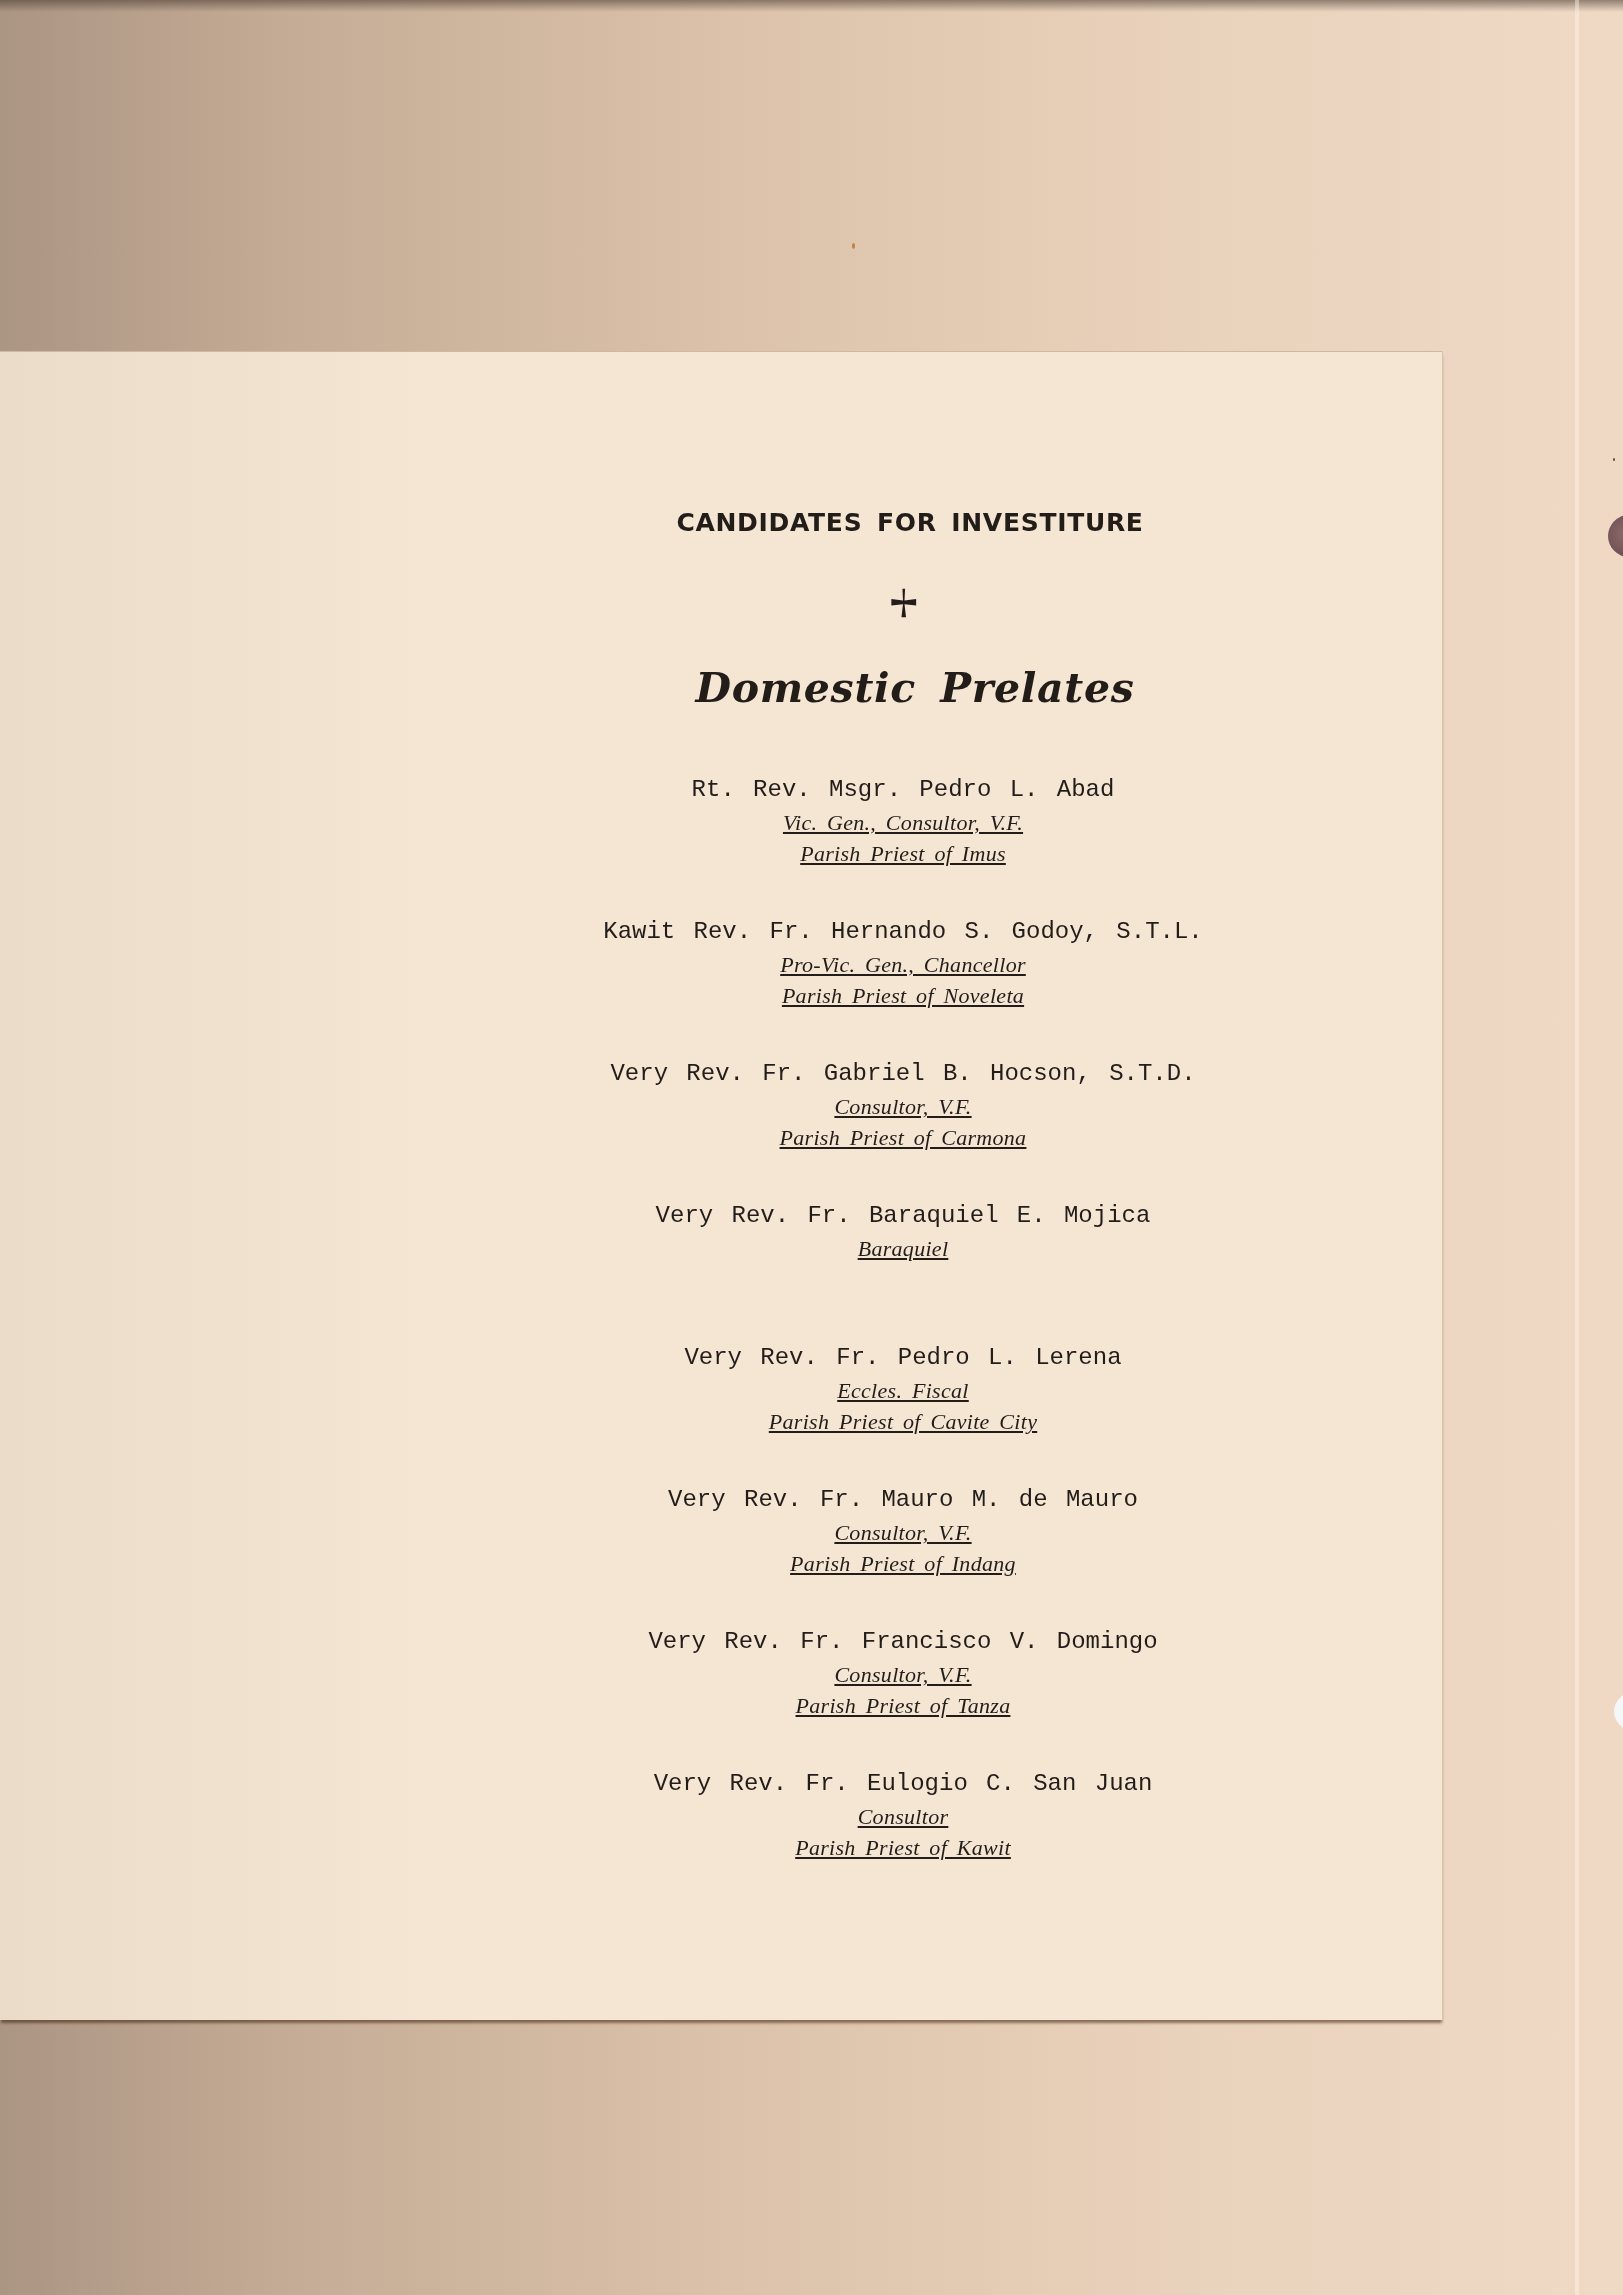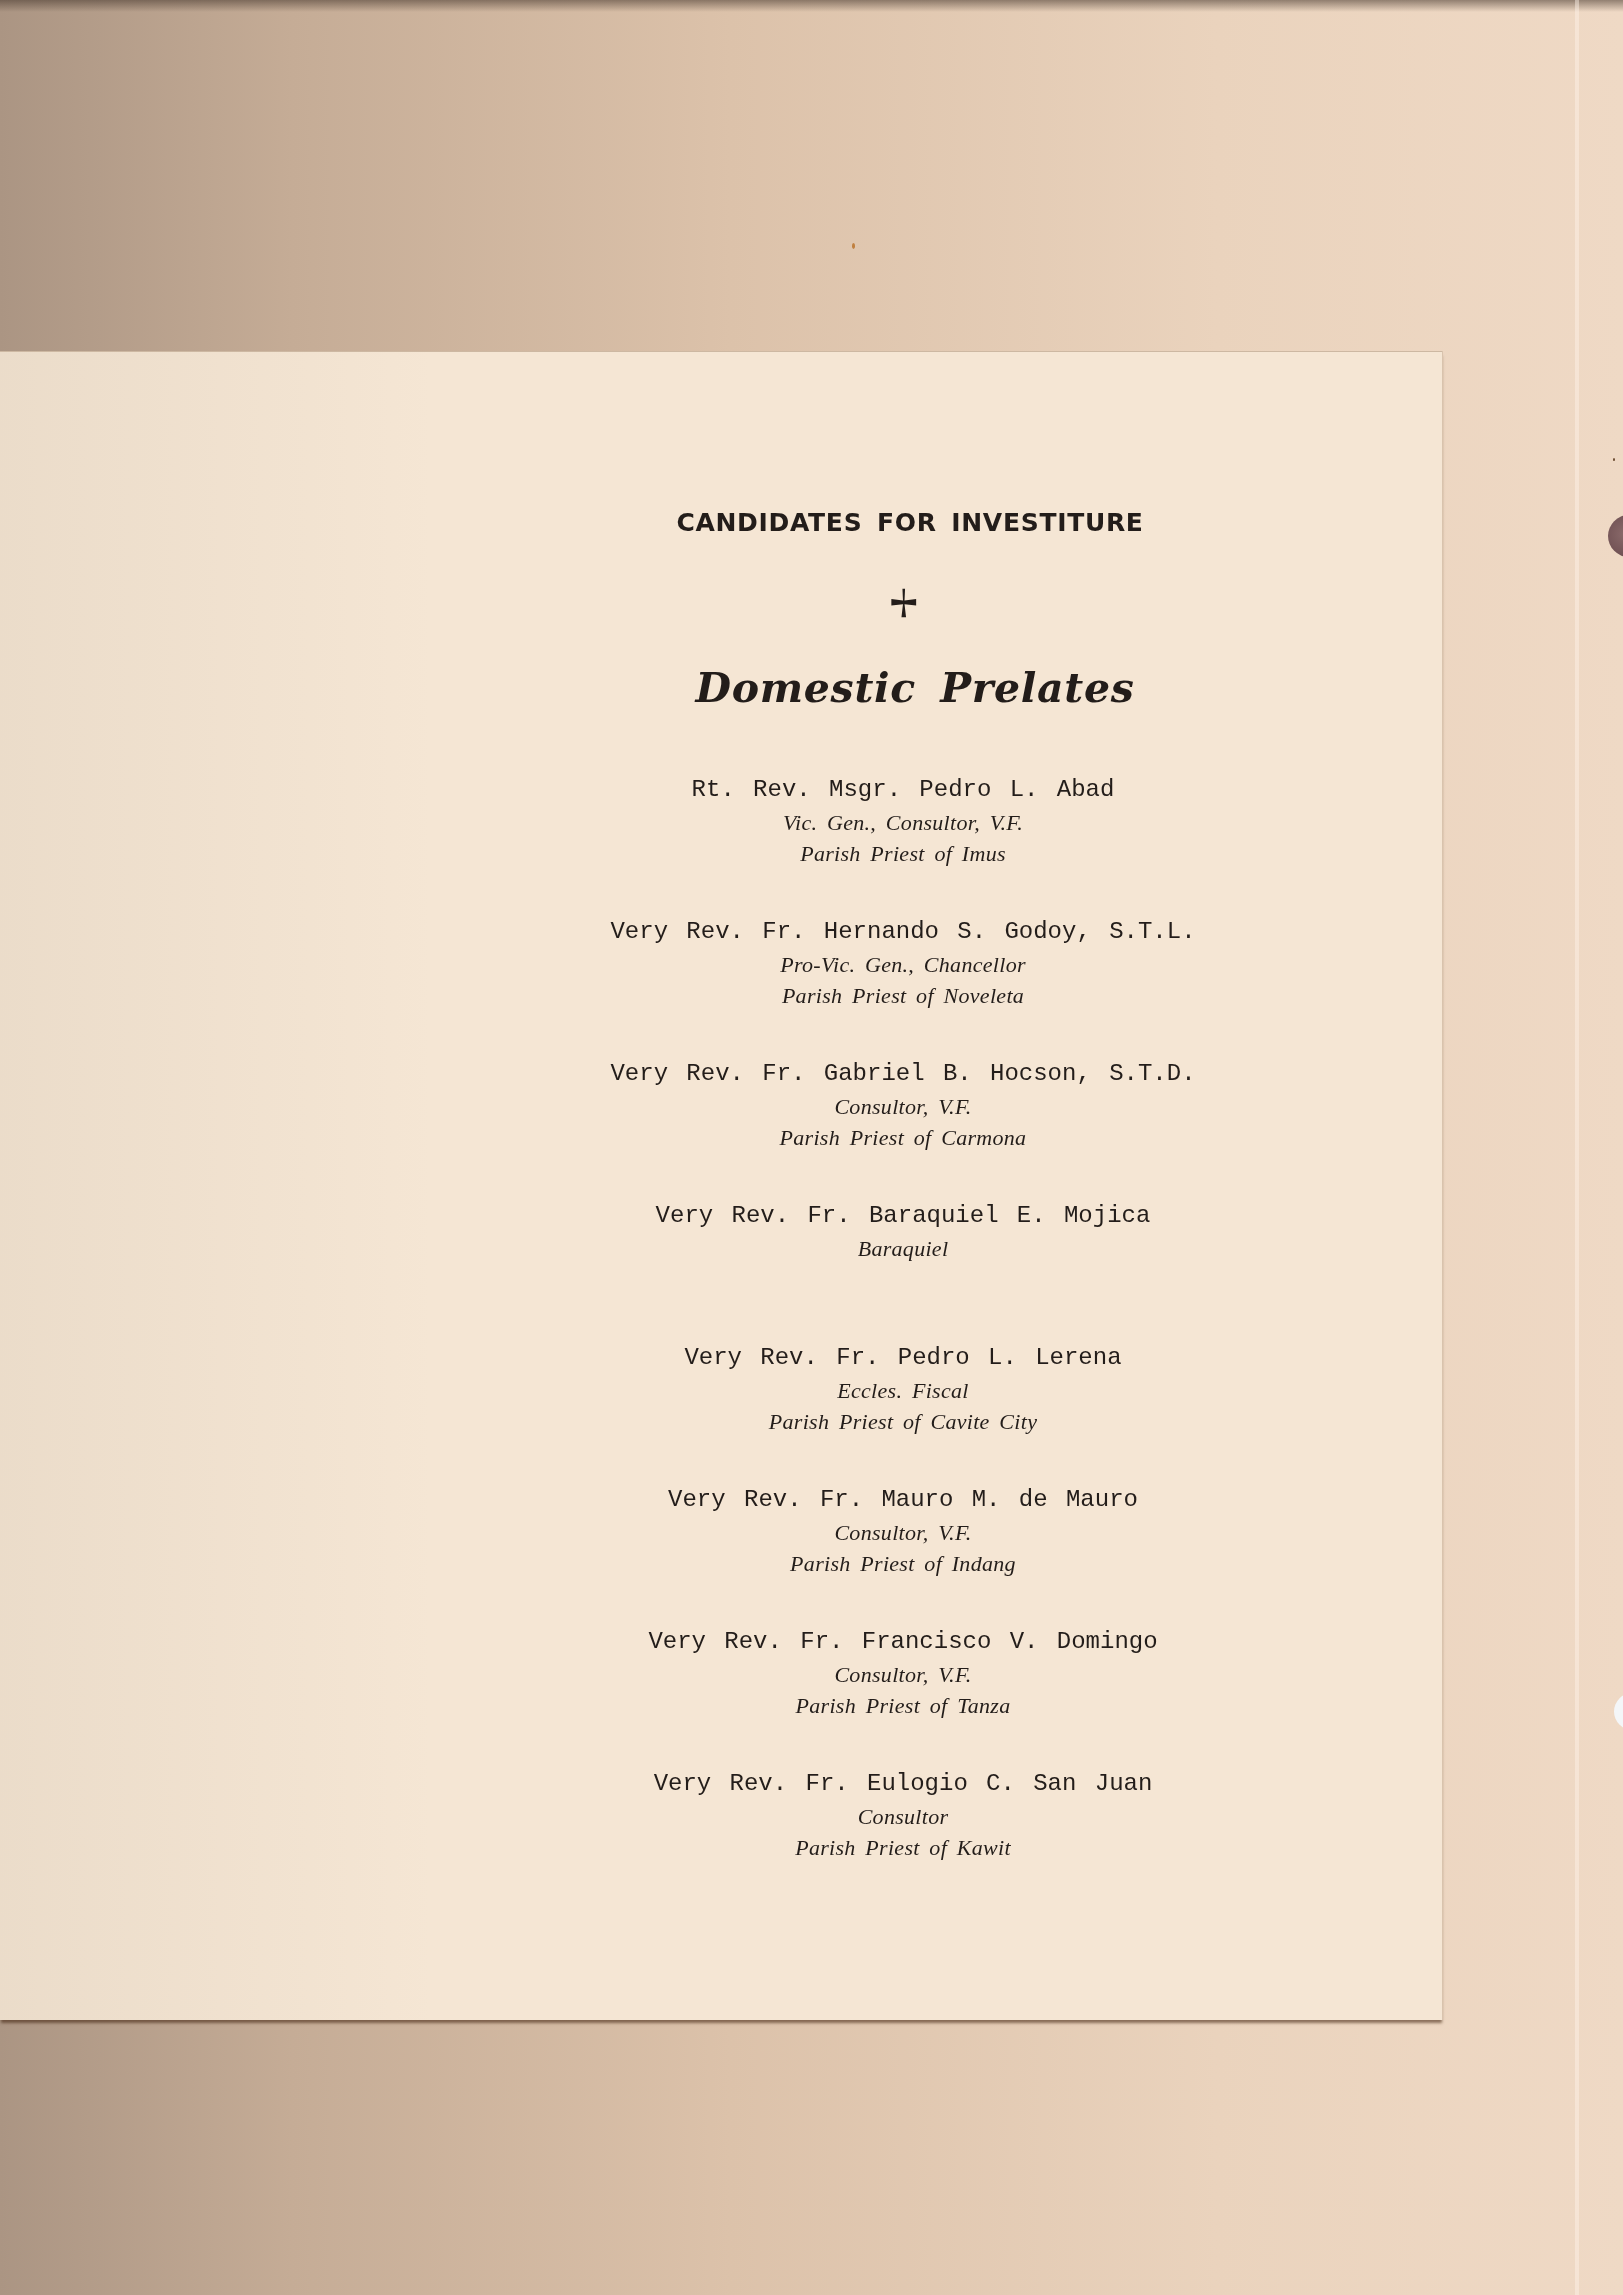--- a/index.html
+++ b/index.html
@@ -116,20 +116,21 @@
       word-spacing: 3.9px;
       font-weight: 500;
     }
     .entry-line {
       font-family: "Liberation Serif", serif;
       font-style: italic;
       font-size: 22px;
       line-height: 31px;
       word-spacing: 3.9px;
       letter-spacing: 0.3px;
+      text-decoration: underline;
     }
     .speck {
       position: absolute;
       border-radius: 50%;
       background: #6a4a30;
     }
   </style>
 </head>
 <body>
 
@@ -157,21 +158,21 @@
 
       <h2 class="section-heading">Domestic Prelates</h2>
 
       <div class="entries">
         <div class="entry">
           <div class="entry-name">Rt. Rev. Msgr. Pedro L. Abad</div>
           <div class="entry-line">Vic. Gen., Consultor, V.F.</div>
           <div class="entry-line">Parish Priest of Imus</div>
         </div>
         <div class="entry">
-          <div class="entry-name">Very Rev. Fr. Hernando S. Godoy, S.T.L.</div>
+          <div class="entry-name">Kawit Rev. Fr. Hernando S. Godoy, S.T.L.</div>
           <div class="entry-line">Pro-Vic. Gen., Chancellor</div>
           <div class="entry-line">Parish Priest of Noveleta</div>
         </div>
         <div class="entry">
           <div class="entry-name">Very Rev. Fr. Gabriel B. Hocson, S.T.D.</div>
           <div class="entry-line">Consultor, V.F.</div>
           <div class="entry-line">Parish Priest of Carmona</div>
         </div>
         <div class="entry">
           <div class="entry-name">Very Rev. Fr. Baraquiel E. Mojica</div>

